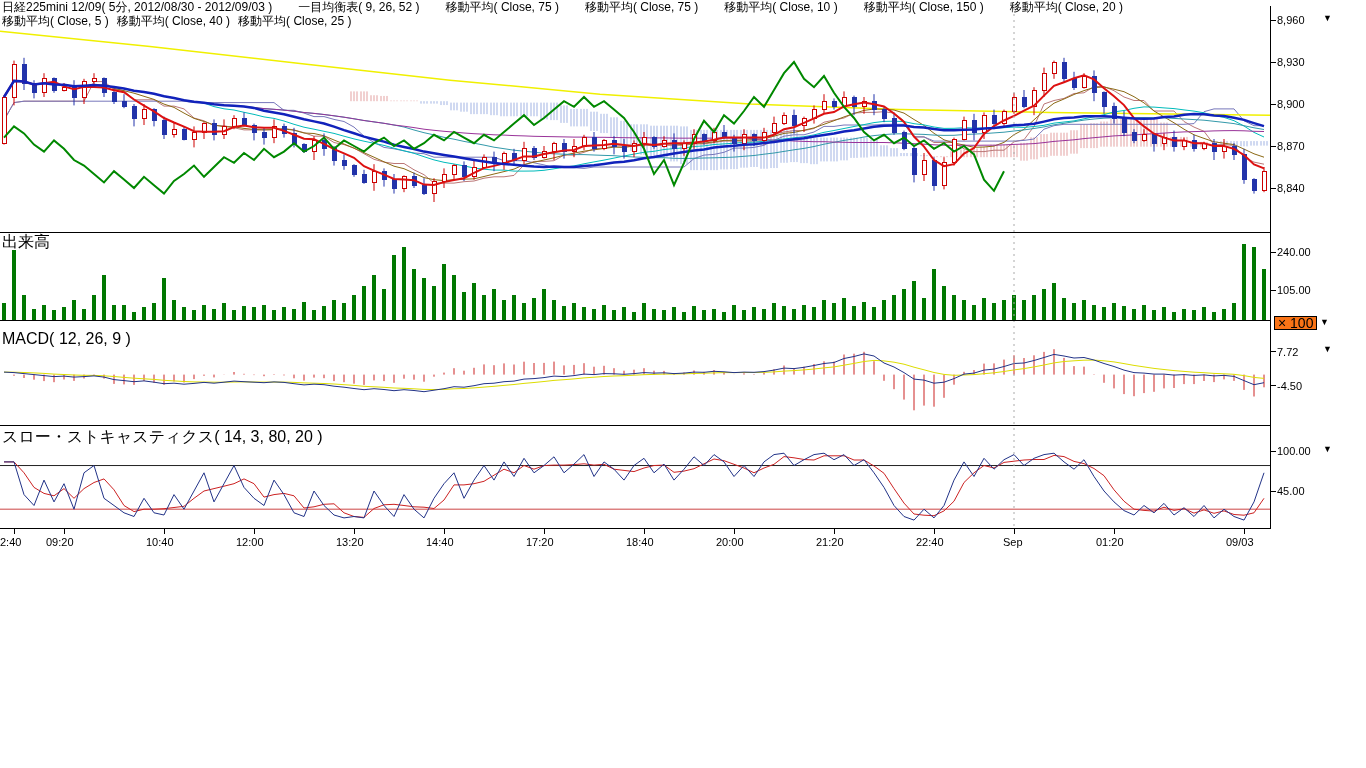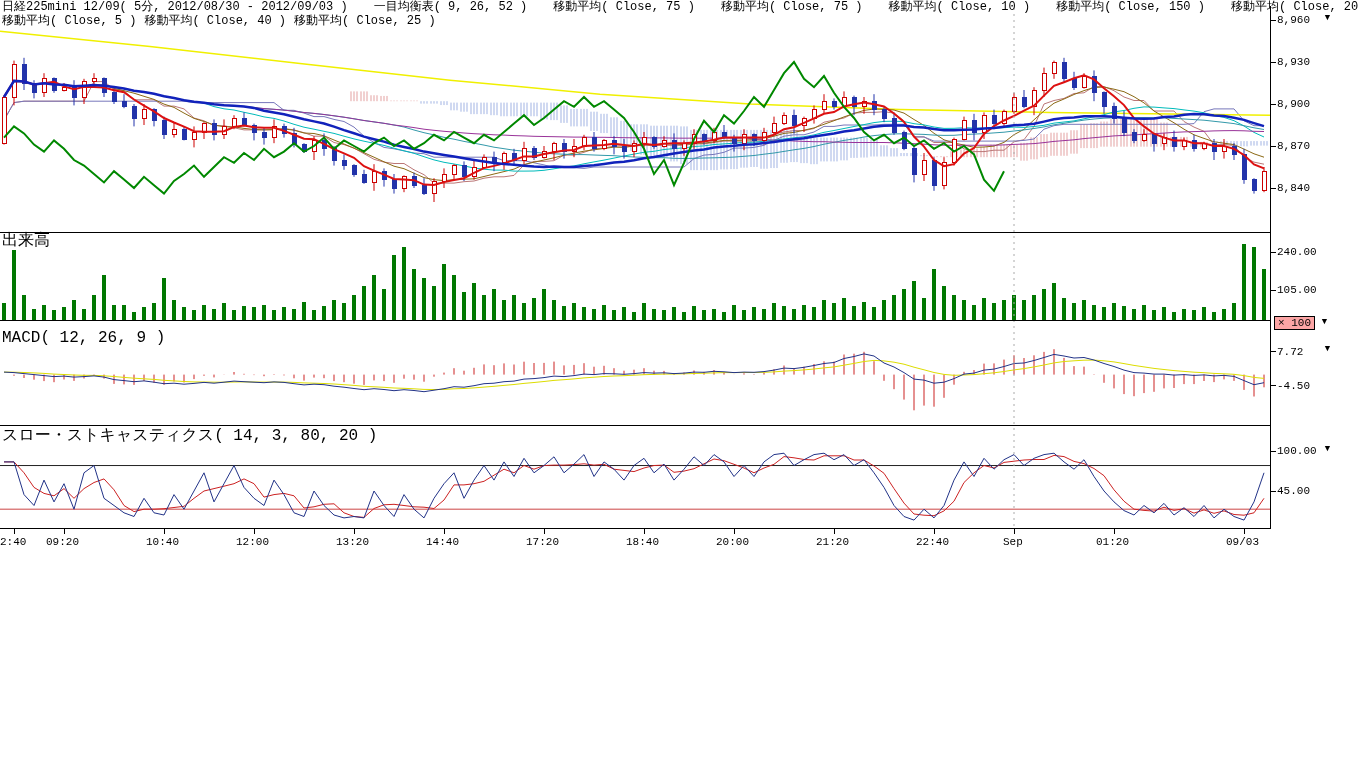--- a/index.html
+++ b/index.html
@@ -1,23 +1,23 @@
 <!DOCTYPE html>
 <html><head>
 <meta charset="utf-8">
 <style>
   *{box-sizing:border-box}
   html,body{margin:0;padding:0;background:#ffffff;width:1366px;height:768px;overflow:hidden}
-  #app{position:relative;width:1366px;height:556px;font-family:Liberation Mono, monospace;color:#000}
+  #app{position:relative;width:1366px;height:556px;font-family:Liberation Sans, sans-serif;color:#000}
   #chart-svg{position:absolute;left:0;top:0}
   .hdr{position:absolute;display:flex;white-space:nowrap;font-size:12px;line-height:13px}
   .hdr span{display:inline-block}
   .lbl{position:absolute;font-size:16px;line-height:13px;color:#000;white-space:nowrap}
   .axlbl{position:absolute;font-size:11px;line-height:12px;color:#000;white-space:nowrap}
-  .mult-box{position:absolute;border:1px solid #000;font-size:11px;line-height:12px;padding:0 3px;background:#fca5a5;white-space:nowrap}
+  .mult-box{position:absolute;border:1px solid #000;font-size:14px;line-height:12px;padding:0 3px;background:#f97316;white-space:nowrap}
   .arrow-btn{position:absolute;font-size:9px;color:#000;width:13px;height:11px;line-height:11px;text-align:center;cursor:pointer}
 </style>
 </head>
 <body>
 
 <div id="app">
   <svg id="chart-svg" width="1366" height="560">
       <line x1="1" y1="120.1" x2="1" y2="120.1" stroke="#cc5555" stroke-width="1" opacity="0.55"></line>
       <line x1="4" y1="120.1" x2="4" y2="120.1" stroke="#cc5555" stroke-width="1" opacity="0.55"></line>
       <line x1="7" y1="120.1" x2="7" y2="120.1" stroke="#cc5555" stroke-width="1" opacity="0.55"></line>

